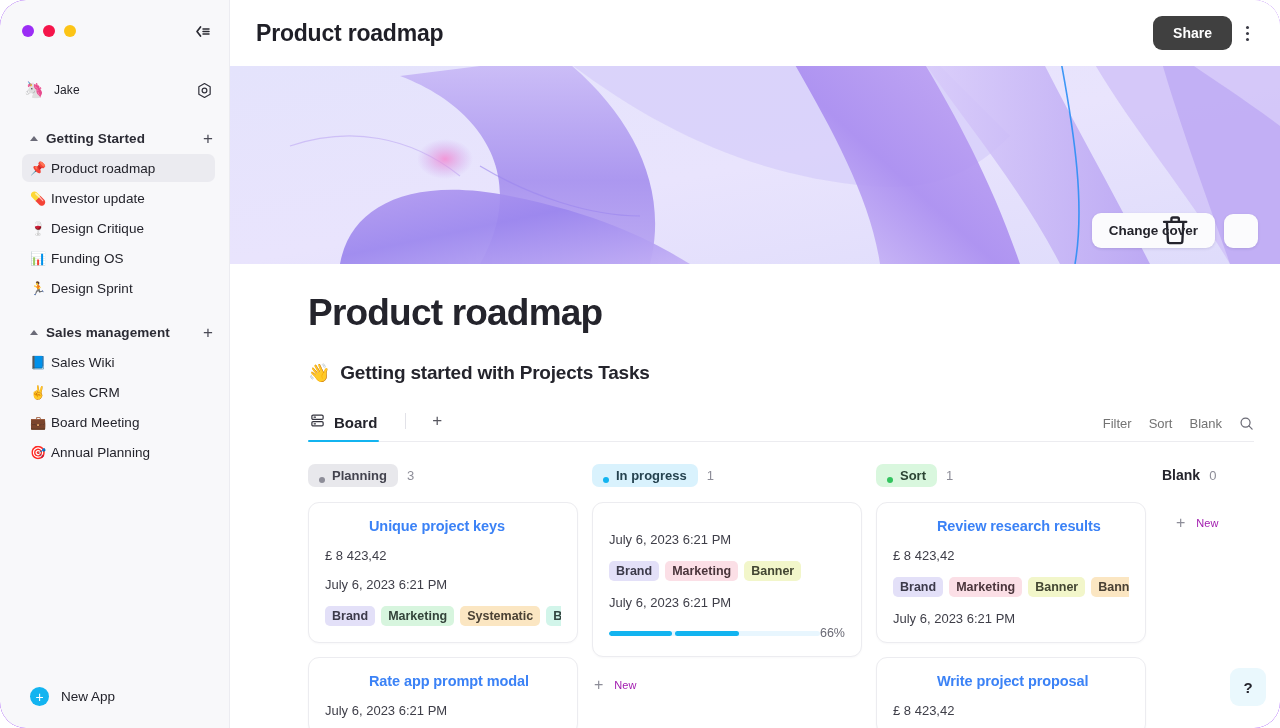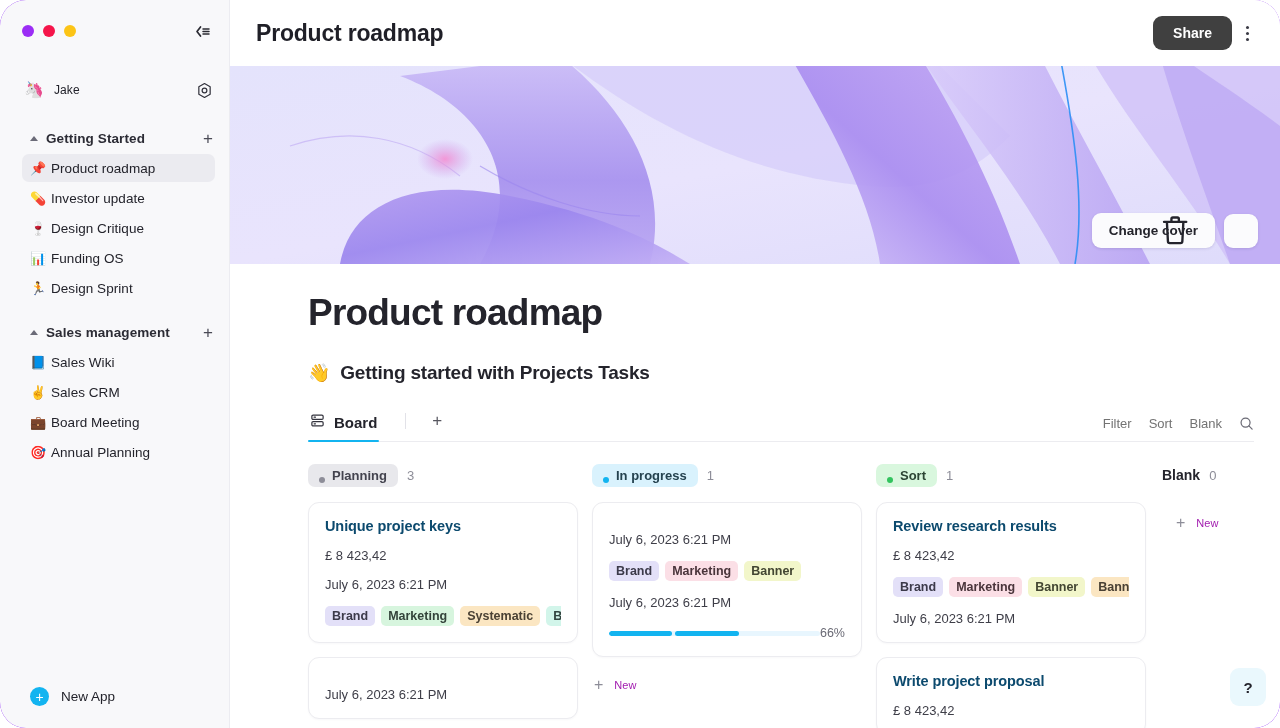--- a/index.html
+++ b/index.html
@@ -175,21 +175,21 @@
   .status-dot { width: 6px; height: 6px; border-radius: 50%; flex: 0 0 6px; }
   .col-count { font-size: 13px; color: #8d8d98; }
   .blank-title { font-size: 14px; font-weight: 700; color: #24242c; padding-left: 2px; }
 
   .card {
     background: #fff; border: 1px solid #ececf0; border-radius: 11px;
     padding: 15px 16px 16px; margin-top: 14px;
     box-shadow: 0 1px 2px rgba(20,20,50,.03);
     cursor: pointer;
   }
-  .card-title { font-size: 14.5px; font-weight: 600; color: #0c4a6e; letter-spacing: -.1px; }
+  .card-title { font-size: 14.5px; font-weight: 600; color: #3b82f6; letter-spacing: -.1px; margin-left: 44px; }
   .card-line { font-size: 13px; color: #3e3e48; margin-top: 14px; }
   .tag-row { display: flex; flex-wrap: nowrap; gap: 6px; margin-top: 14px; overflow: hidden; }
   .tag { font-size: 12.5px; font-weight: 600; padding: 3px 7px; border-radius: 5px; white-space: nowrap; }
 
   .progress-row { display: flex; align-items: center; margin-top: 16px; text-align: right; }
   .progress-track {
     flex: 1 1 auto; height: 5px; background: #e8f6fe;
     border-radius: 3px; display: flex; gap: 3px; align-items: center; overflow: hidden;
   }
   .progress-seg { height: 5px; background: #13b4f0; border-radius: 3px; }
@@ -426,20 +426,21 @@
             <div class="card-line">July 6, 2023 6:21 PM</div>
             <div class="tag-row">
               <span class="tag" id="c0t0" style="background: rgb(227, 224, 248); color: rgb(60, 58, 74);">Brand</span>
               <span class="tag" id="c0t1" style="background: rgb(215, 245, 222); color: rgb(51, 67, 58);">Marketing</span>
               <span class="tag" id="c0t2" style="background: rgb(251, 230, 194); color: rgb(74, 65, 52);">Systematic</span>
               <span class="tag" id="c0t3" style="background: rgb(210, 245, 234); color: rgb(51, 69, 64);">Big</span>
             </div>
           </article>
 
           <article class="card">
+            <div class="card-title">Rate app prompt modal</div>
             <div class="card-line">July 6, 2023 6:21 PM</div>
 
           </article>
         </section>
 
         <section class="col">
           <div class="col-head">
             <span class="status-pill" id="pill1" style="background: rgb(217, 242, 253); color: rgb(37, 66, 79);">
               <span class="status-dot" id="dot1" style="background: rgb(19, 180, 240);"></span>
               <span>In progress</span>

